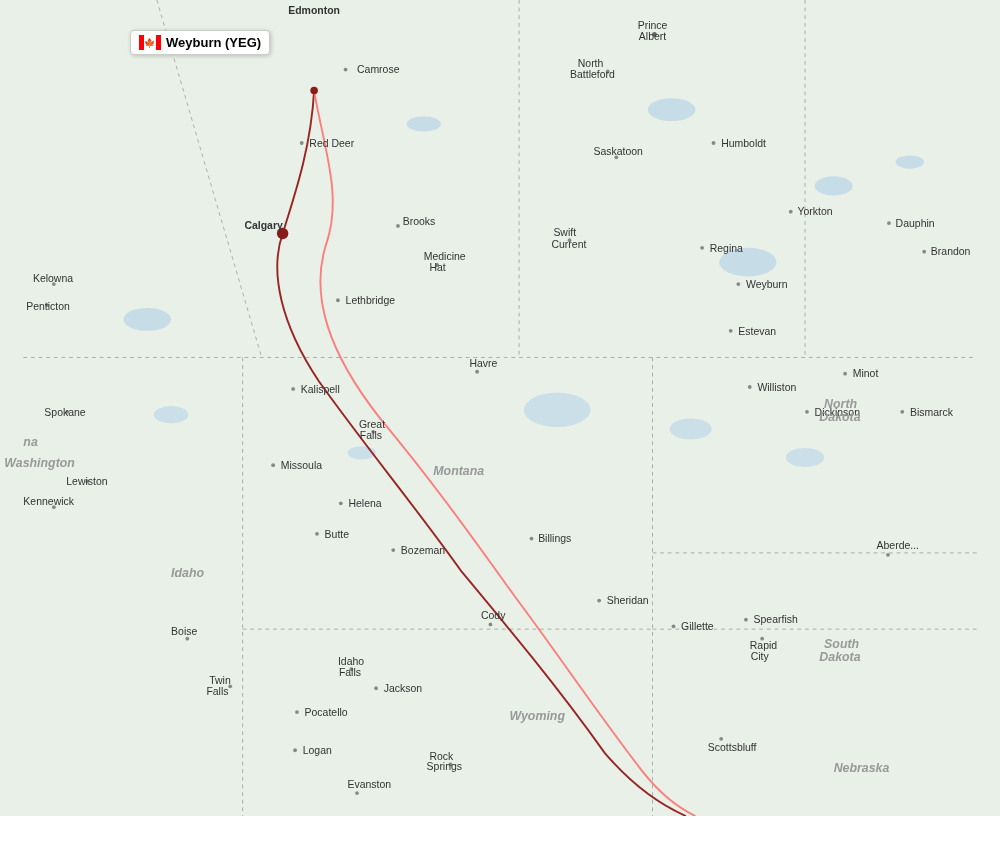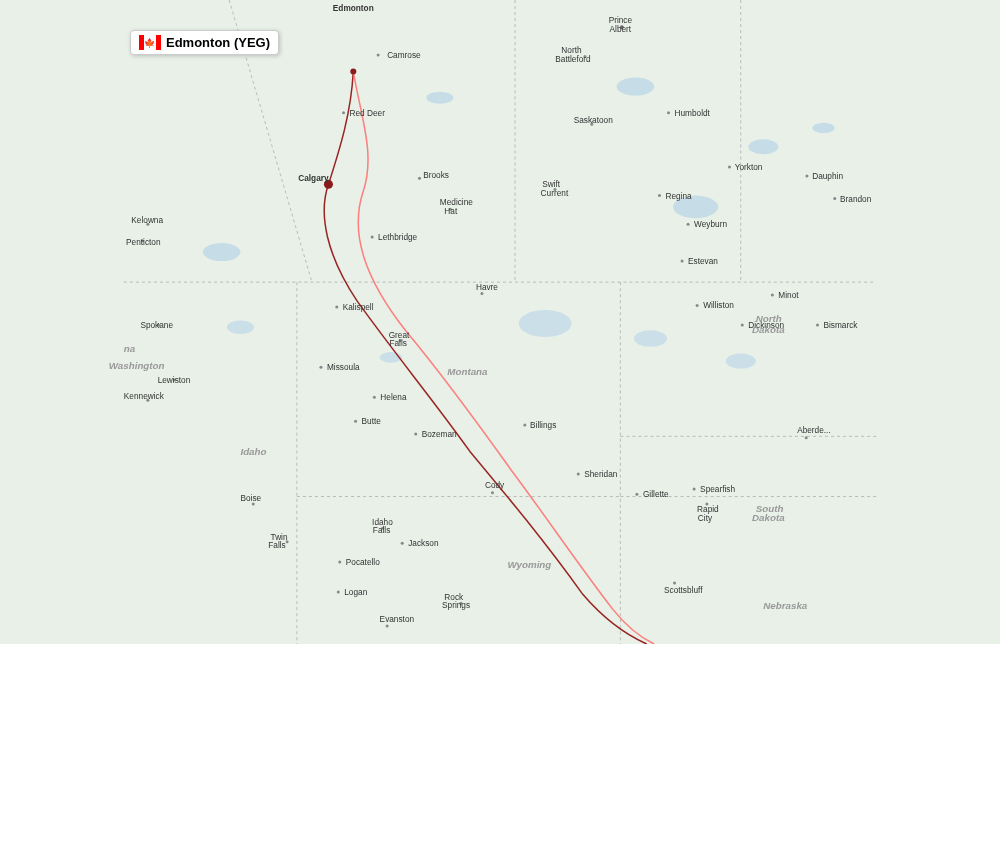--- a/index.html
+++ b/index.html
@@ -1,19 +1,19 @@
 <!DOCTYPE html>
 <html><head>
   <meta charset="utf-8">
   <style>
     * { margin: 0; padding: 0; box-sizing: border-box; }
     body { width: 1000px; height: 856px; overflow: hidden; font-family: Arial, sans-serif; }
     #map-container {
       width: 1000px;
-      height: 644px;
+      height: 816px;
       position: relative;
       background-color: #e8f0e8;
     }
     #map-svg {
       width: 100%;
       height: 100%;
       position: absolute;
       top: 0; left: 0;
     }
     .city-label {
@@ -286,15 +286,15 @@
   </svg>
 
   <div id="edmonton-label">
 
     <svg width="22" height="15" viewBox="0 0 22 15">
       <rect width="22" height="15" fill="white"></rect>
       <rect x="0" y="0" width="5" height="15" fill="#FF0000"></rect>
       <rect x="17" y="0" width="5" height="15" fill="#FF0000"></rect>
       <text x="11" y="11" text-anchor="middle" font-size="9" fill="#FF0000">🍁</text>
     </svg>
-    <span>Edmonton (YEG)</span>
+    <span>Weyburn (YEG)</span>
   </div>
 </div>
 
 </body></html>

